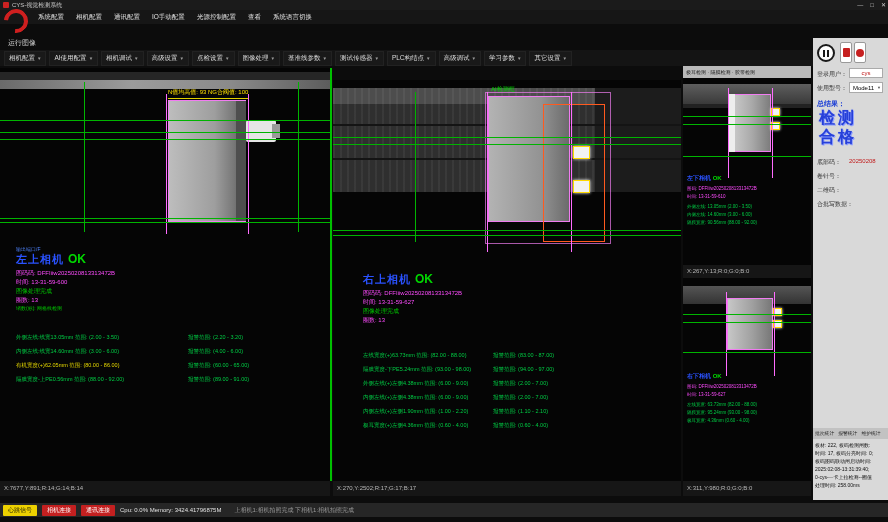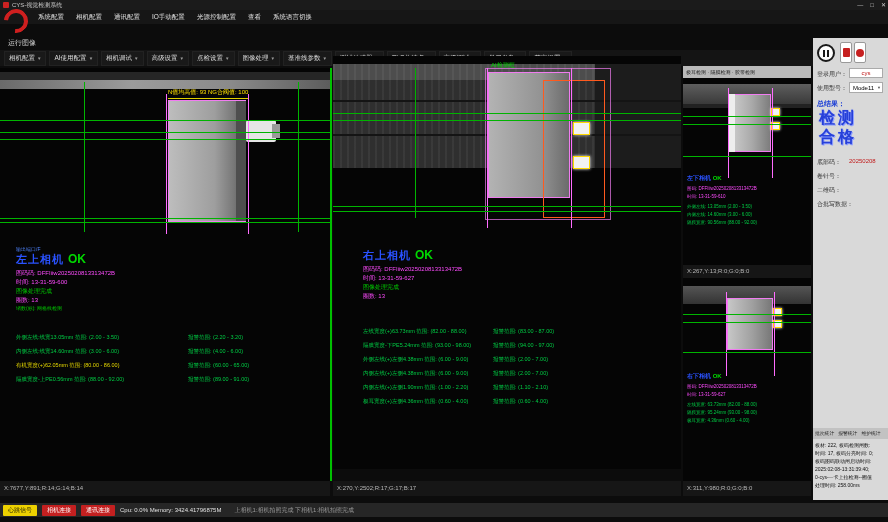--- a/index.html
+++ b/index.html
@@ -27,21 +27,21 @@
   
   .toolbar{position:absolute;left:0;top:50px;width:888px;height:16px;background:#141414;
     display:flex;align-items:center;padding-left:4px;gap:3px;}
   .tool{color:#ddd;font-size:6.5px;padding:2px 4px;display:flex;gap:2px;align-items:center;
     border:1px solid #222;background:#191919;}
   .tool .arr{font-size:4.5px;color:#9a9a9a;}
 
   
   .cam{position:absolute;background:#050505;overflow:hidden;}
   .cam-left{left:0;top:68px;width:330px;height:413px;}
-  .cam-right{left:333px;top:56px;width:348px;height:413px;text-decoration:underline;}
+  .cam-right{left:333px;top:80px;width:348px;height:413px;text-decoration:underline;}
   .cam-small-top{left:683px;top:78px;width:128px;height:187px;}
   .cam-small-bottom{left:683px;top:278px;width:128px;height:203px;}
   .divider{position:absolute;left:330px;top:68px;width:2px;height:413px;background:#00c000;}
   .coordbar{position:absolute;background:#161616;color:#b8b8b8;font-size:6px;padding-left:4px;}
   .coord-left{left:0;top:481px;width:330px;height:15px;line-height:15px;}
   .coord-right{left:333px;top:481px;width:348px;height:15px;line-height:15px;}
   .coord-st{left:683px;top:265px;width:128px;height:13px;line-height:13px;}
   .coord-sb{left:683px;top:481px;width:128px;height:15px;line-height:15px;}
   .panel-header{position:absolute;left:683px;top:66px;width:128px;height:12px;background:#b9b9b9;
     color:#222;font-size:5px;line-height:12px;padding-left:3px;}

